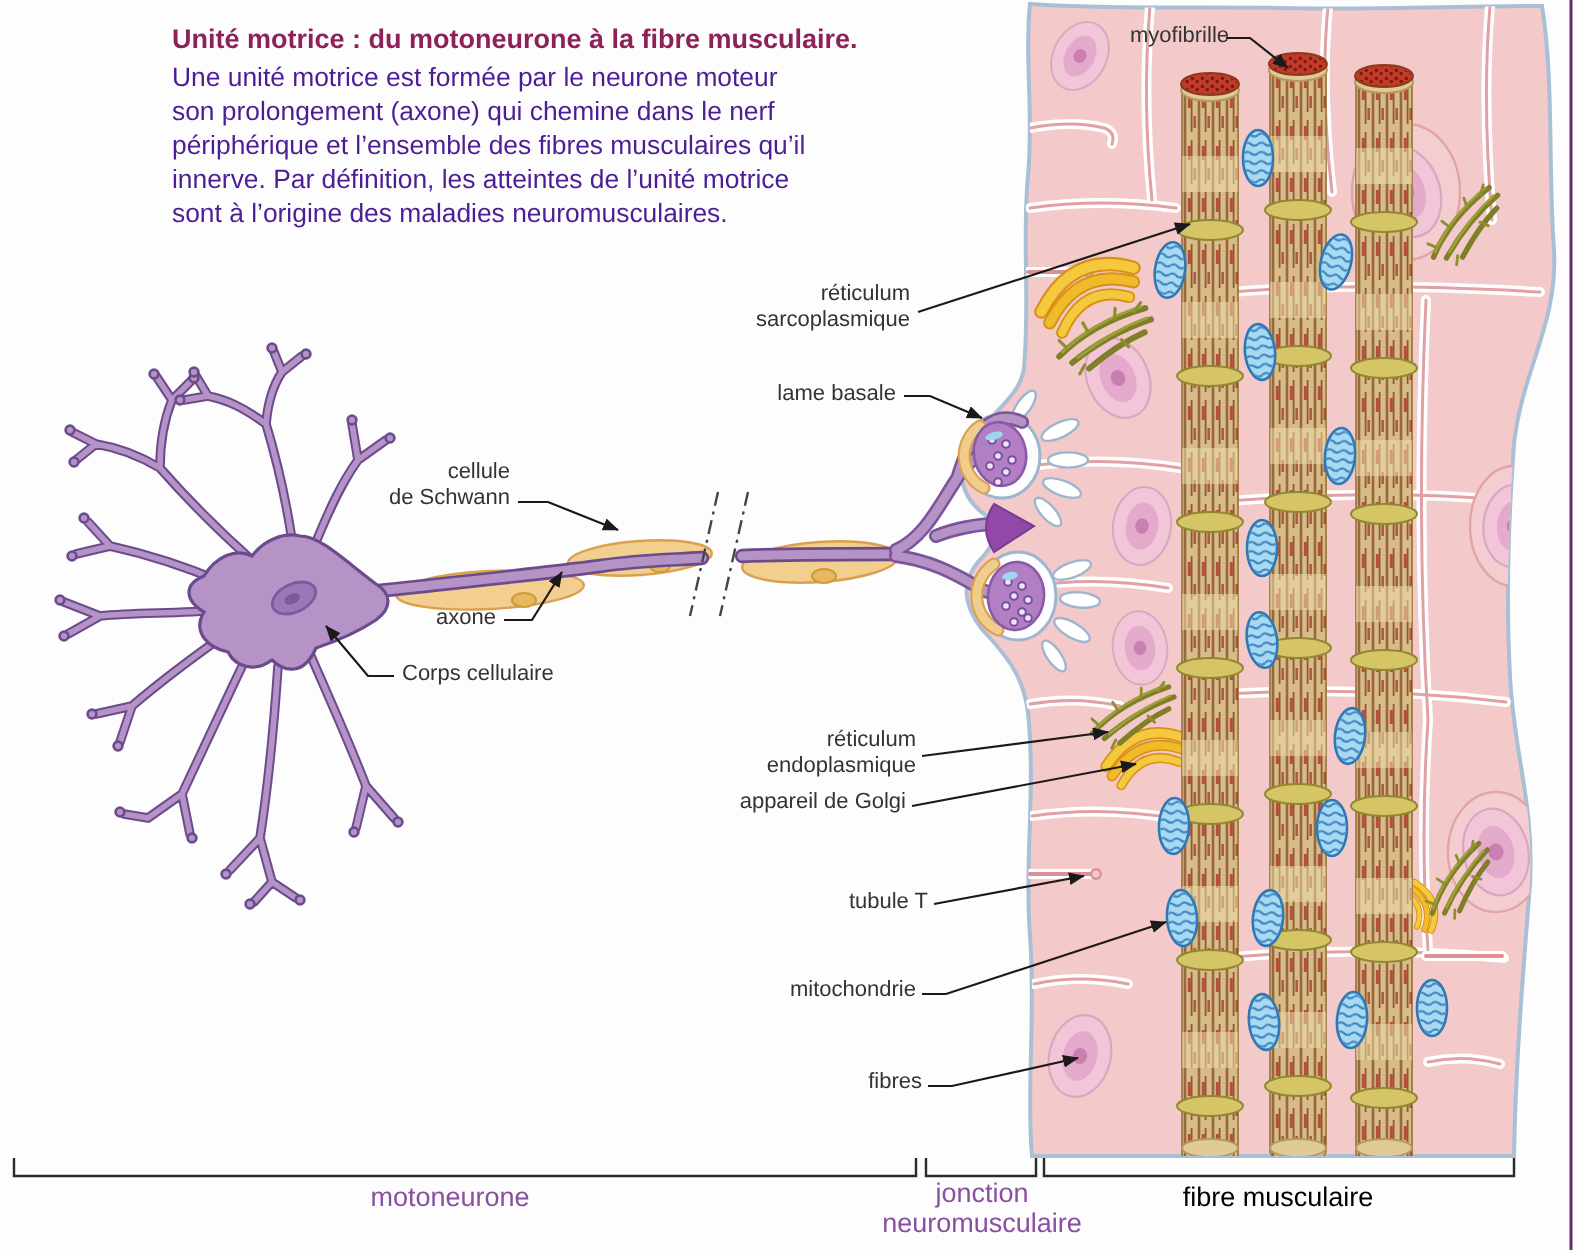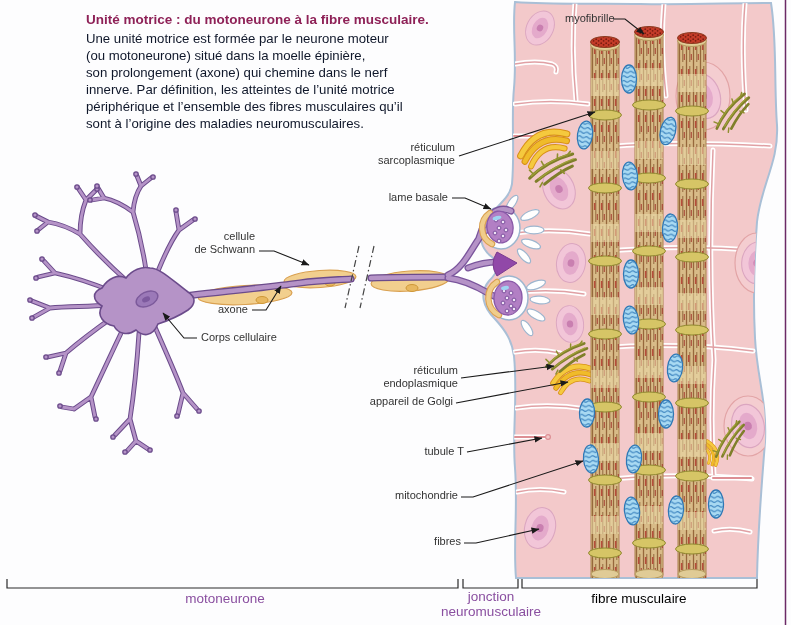--- a/index.html
+++ b/index.html
@@ -1,21 +1,21 @@
 <!DOCTYPE html>
 <html><head>
 <meta charset="utf-8">
 <style>
   html,body{margin:0;padding:0;}
   .page{position:relative;width:791px;height:625px;background:#fefefee8;background:#fdfdfe;
         font-family:"Liberation Sans",sans-serif;overflow:hidden;}
   .artwork{position:absolute;left:0;top:0;}
   .hdr{position:absolute;left:86px;top:11px;width:400px;}
   .hdr .t{font-weight:bold;color:#8e2157;font-size:13.5px;line-height:17px;margin-bottom:2px;}
-  .hdr .bl{color:#0f172a;font-size:13.2px;line-height:17px;}
+  .hdr .bl{color:#4c1d95;font-size:13.2px;line-height:17px;}
   .dlabel{position:absolute;font-size:11px;color:#333;line-height:12.5px;white-space:pre-line;}
   .ra{text-align:right;}
   .rlabel{position:absolute;font-size:13.5px;text-align:center;line-height:15px;white-space:pre-line;}
   .purple{color:#8a4fa0;}
   .red{color:#000000;}
 </style>
 </head>
 <body>
 
 <div class="page">
@@ -348,24 +348,23 @@
     <path d="M463,579 V588 H518 V579"></path>
     <path d="M522,579 V588 H757 V579"></path>
   </g>
 
   <line x1="785.5" y1="0" x2="785.5" y2="625" stroke="#6b2a66" stroke-width="1.5"></line>
 </svg>
 
 <div class="hdr">
   <div class="t">Unité motrice : du motoneurone à la fibre musculaire.</div>
   <div class="bl">Une unité motrice est formée par le neurone moteur</div>
-  <div class="bl">(ou motoneurone) situé dans la moelle épinière,</div>
   <div class="bl">son prolongement (axone) qui chemine dans le nerf</div>
+  <div class="bl">périphérique et l’ensemble des  fibres musculaires qu’il</div>
   <div class="bl">innerve. Par définition, les atteintes de l’unité motrice</div>
-  <div class="bl">périphérique et l’ensemble des  fibres musculaires qu’il</div>
   <div class="bl">sont à l’origine des maladies neuromusculaires.</div>
 </div>
 
 <div class="dlabel ra" style="right:536px;top:230px;">cellule
 de Schwann</div>
 <div class="dlabel" style="left:218px;top:303px;">axone</div>
 <div class="dlabel" style="left:201px;top:331px;">Corps cellulaire</div>
 <div class="dlabel" style="left:565px;top:12px;">myofibrille</div>
 <div class="dlabel ra" style="right:336px;top:141px;">réticulum
 sarcoplasmique</div>

